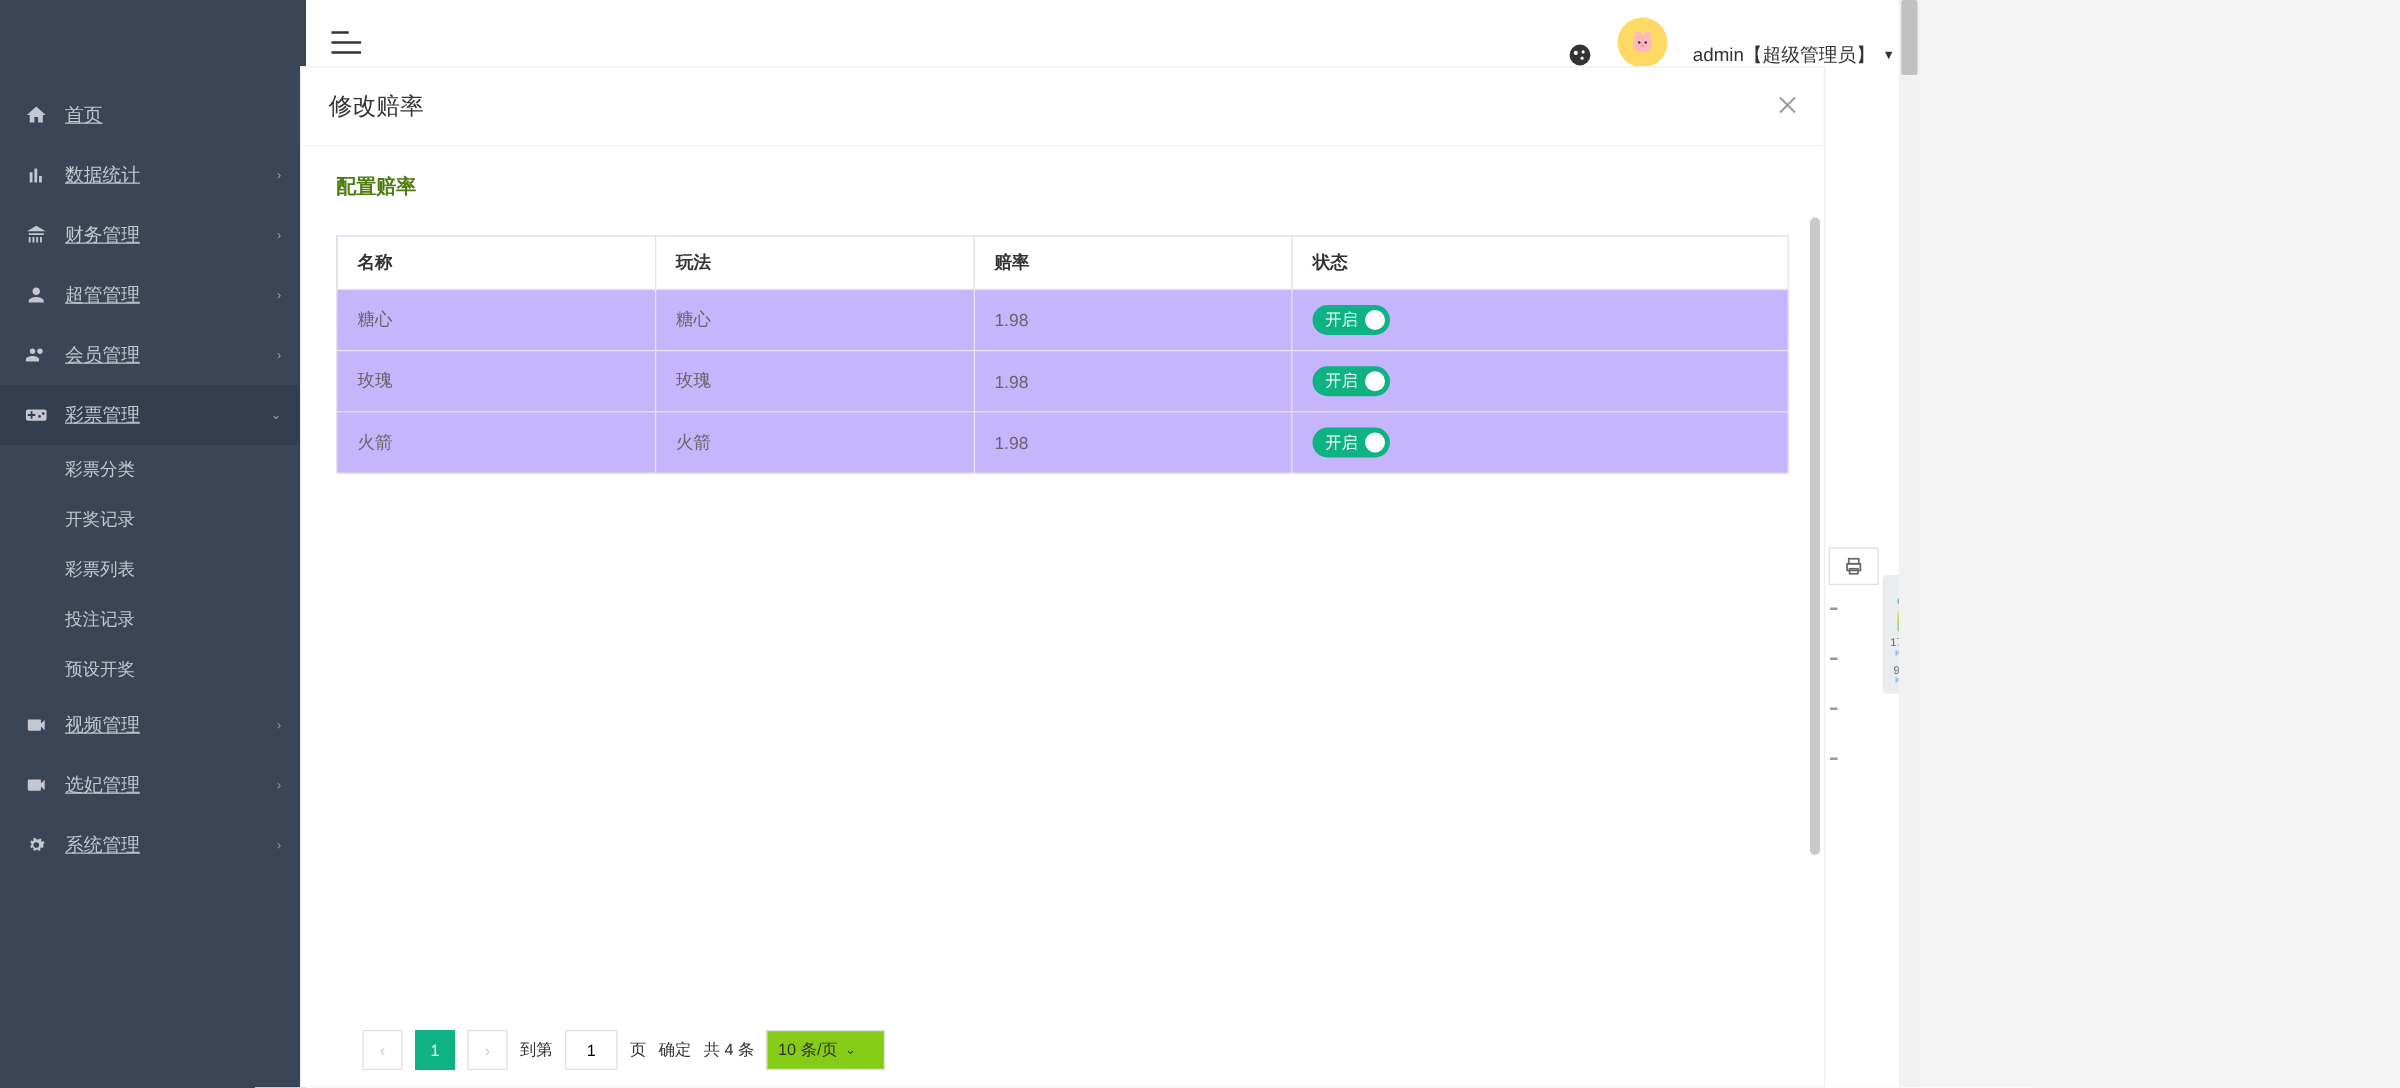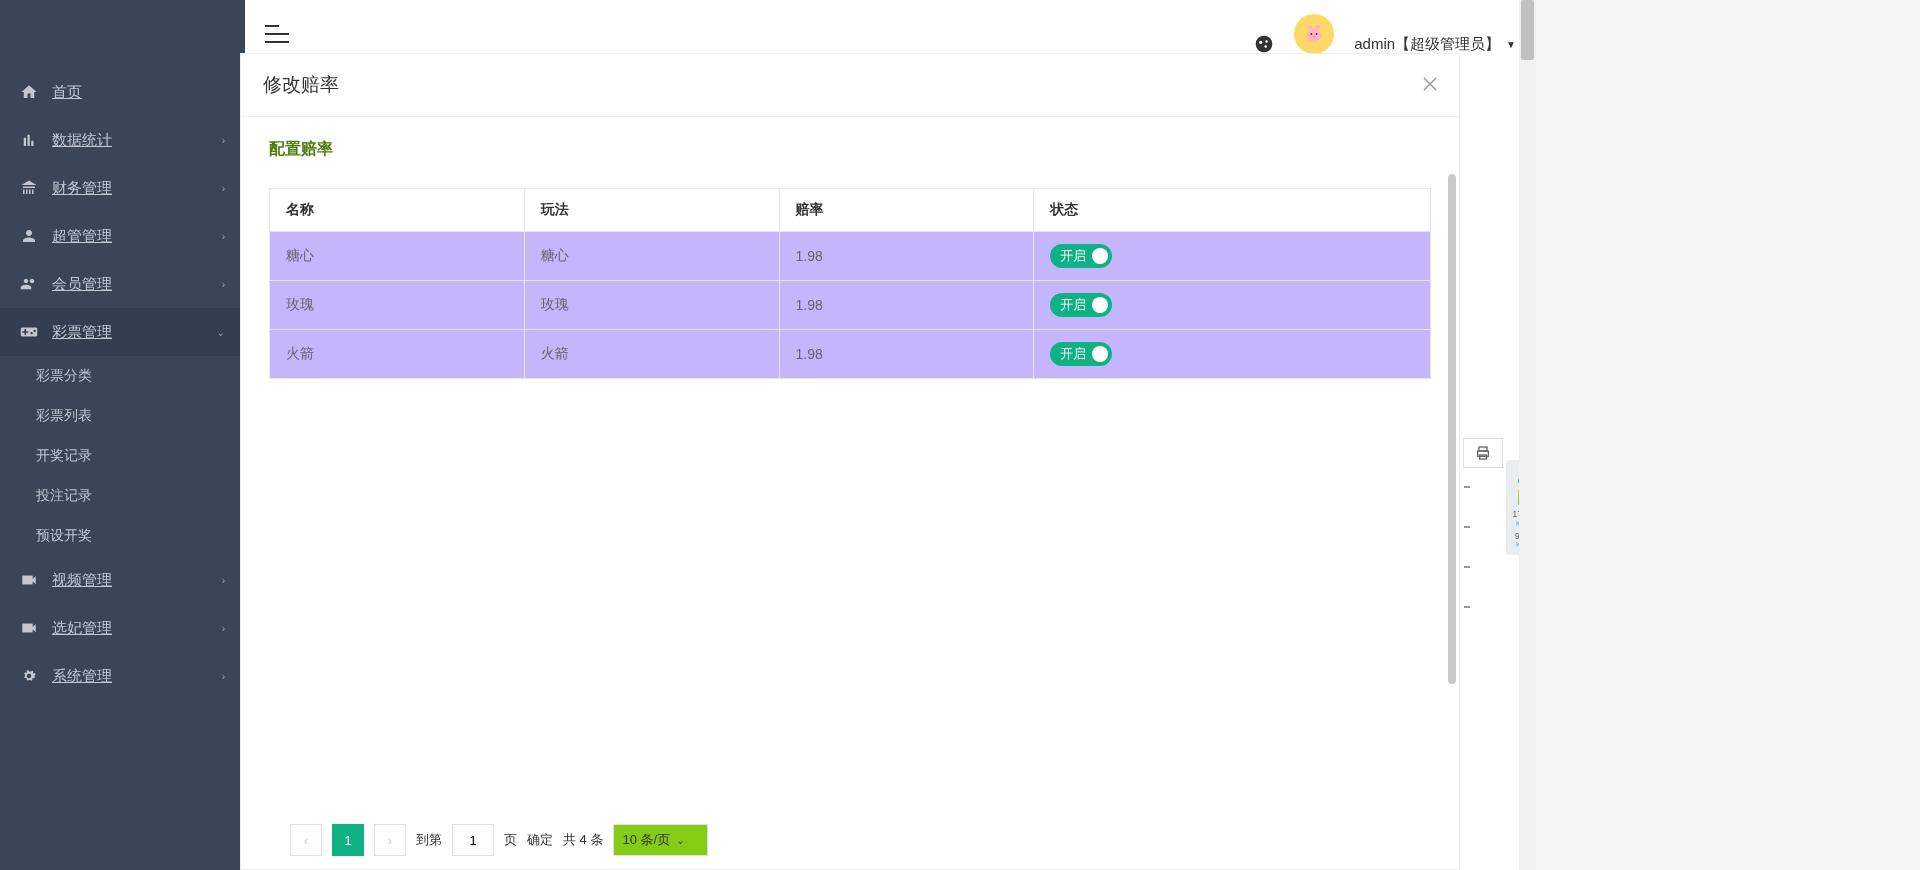--- a/index.html
+++ b/index.html
@@ -6,21 +6,21 @@
 body { background: #f5f5f5; overflow: hidden; }
 .app { display: flex; height: 870px; width: 1536px; position: relative; }
 
 
 .sidebar { width: 245px; background: #3a4556; color: #c2c7d0; height: 100%; overflow-y: auto; flex-shrink: 0; }
 .sidebar-item { display: flex; align-items: center; padding: 0 20px; height: 48px; cursor: pointer; position: relative; }
 .sidebar-item.active { background: #333e4e; }
 .sidebar-item .icon { width: 18px; height: 18px; margin-right: 14px; display: flex; align-items: center; justify-content: center; }
 .sidebar-item .label { flex: 1; font-size: 15px; text-decoration: underline; }
 .sidebar-item .chevron { font-size: 10px; opacity: 0.7; }
-.sidebar-sub { padding-left: 36px; height: 40px; display: flex; align-items: center; cursor: pointer; font-size: 14px; }
+.sidebar-sub { padding-left: 52px; height: 40px; display: flex; align-items: center; cursor: pointer; font-size: 14px; }
 .sidebar-top-space { height: 68px; }
 
 
 .main { flex: 1; display: flex; flex-direction: column; background: #fff; }
 .header { height: 68px; display: flex; align-items: center; padding: 0 20px; background: #fff; }
 .menu-toggle { width: 24px; height: 20px; cursor: pointer; }
 .menu-toggle svg { width: 100%; height: 100%; }
 .header-right { margin-left: auto; display: flex; align-items: flex-end; gap: 20px; }
 .theme-icon { width: 20px; height: 20px; cursor: pointer; }
 .avatar { width: 40px; height: 40px; border-radius: 50%; background: #ffd966; display: flex; align-items: center; justify-content: center; cursor: pointer; }
@@ -126,24 +126,24 @@
             <path d="M21 6H3c-1.1 0-2 .9-2 2v8c0 1.1.9 2 2 2h18c1.1 0 2-.9 2-2V8c0-1.1-.9-2-2-2zM11 13H8v3H6v-3H3v-2h3V8h2v3h3v2zm4.5 2c-.83 0-1.5-.67-1.5-1.5s.67-1.5 1.5-1.5 1.5.67 1.5 1.5-.67 1.5-1.5 1.5zm4-3c-.83 0-1.5-.67-1.5-1.5S18.67 9 19.5 9s1.5.67 1.5 1.5-.67 1.5-1.5 1.5z"></path>
           </svg>
         </span>
       <span class="label">彩票管理</span>
       <span class="chevron">⌄</span>
     </div>
     <div class="sidebar-sub">
         <span>彩票分类</span>
       </div>
     <div class="sidebar-sub">
+        <span>开奖记录</span>
+      </div>
+    <div class="sidebar-sub">
         <span>彩票列表</span>
-      </div>
-    <div class="sidebar-sub">
-        <span>开奖记录</span>
       </div>
     <div class="sidebar-sub">
         <span>投注记录</span>
       </div>
     <div class="sidebar-sub">
         <span>预设开奖</span>
       </div>
     <div class="sidebar-item">
       <span class="icon">
           <svg viewBox="0 0 24 24" fill="currentColor">

